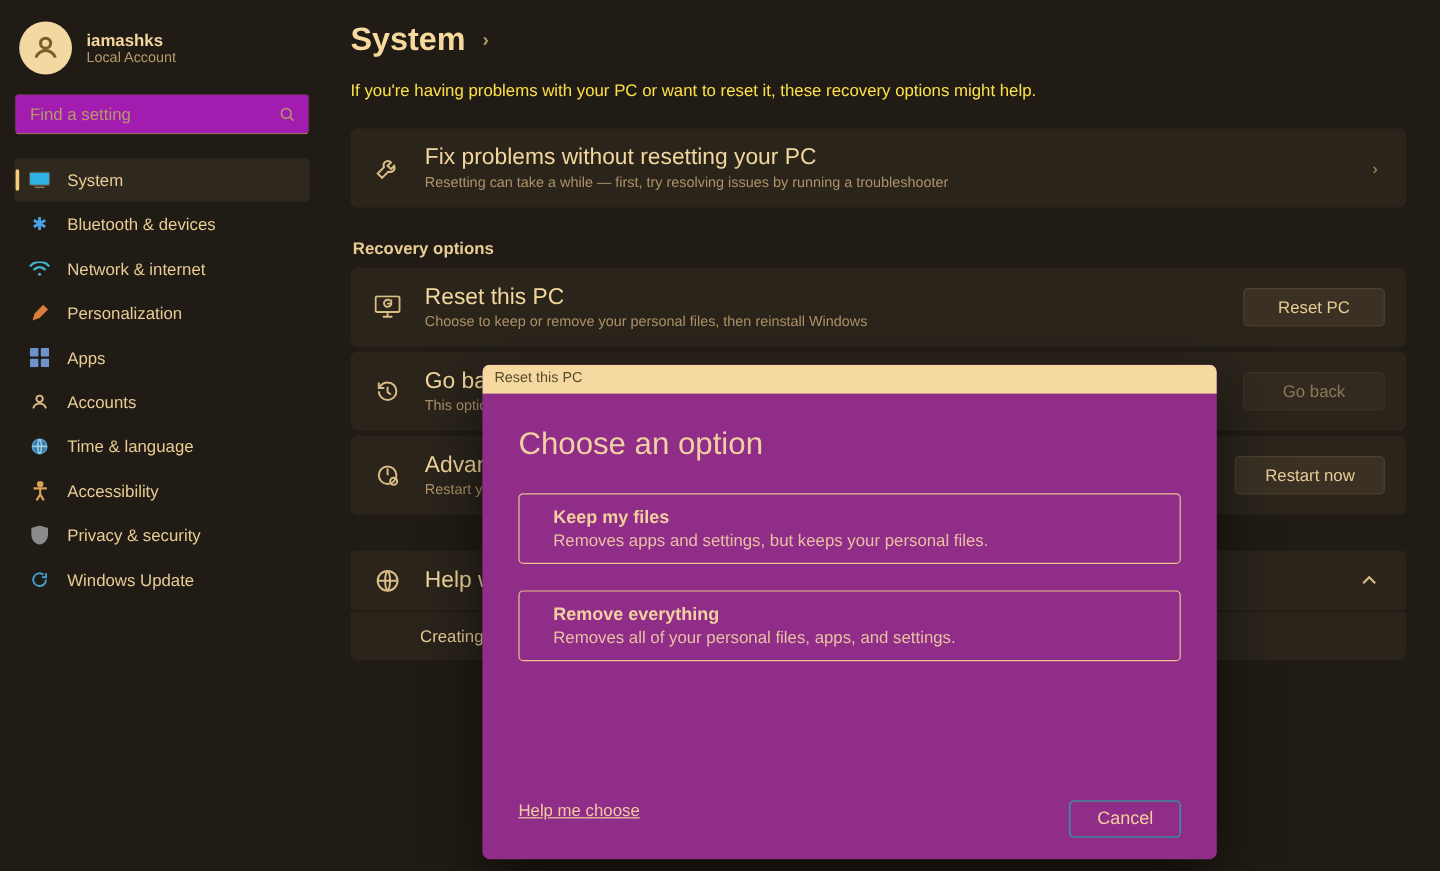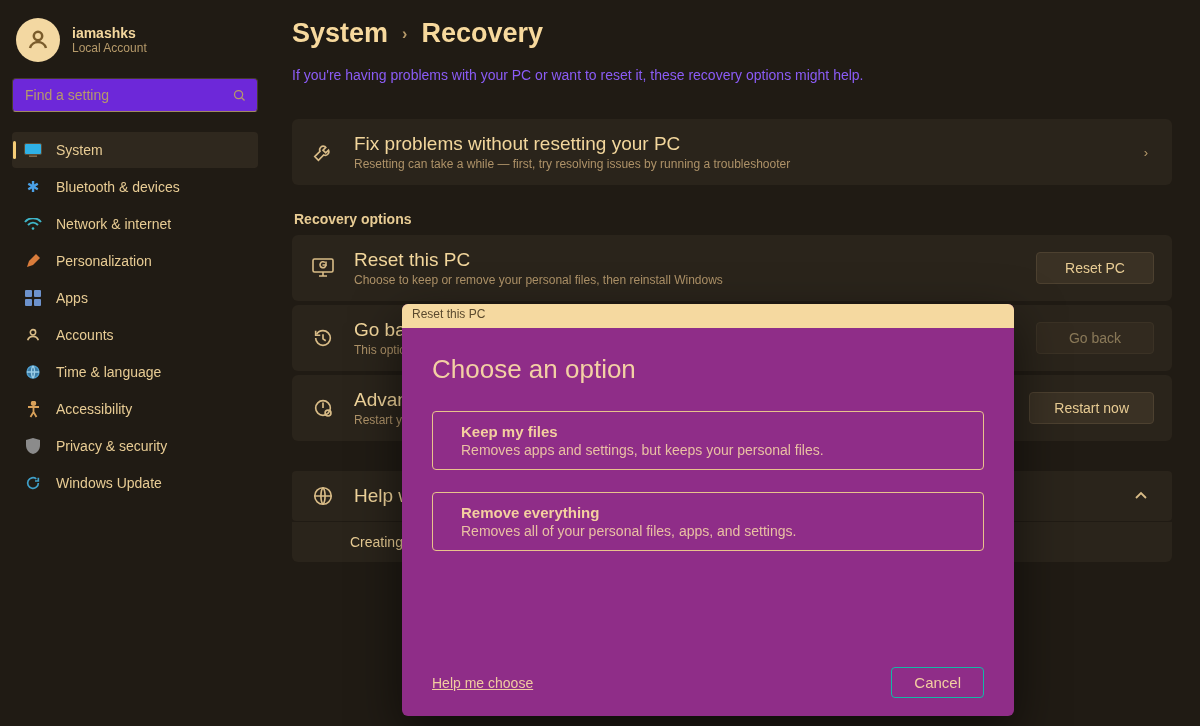--- a/index.html
+++ b/index.html
@@ -6,36 +6,36 @@
     body { background: #201b14; color: #f5d9a0; width: 1200px; height: 726px; overflow: hidden; position: relative; }
 
     .layout { display: flex; height: 100%; }
     .sidebar { width: 270px; padding: 12px; display: flex; flex-direction: column; gap: 6px; }
     .profile { display: flex; align-items: center; gap: 12px; padding: 6px 4px 10px 4px; }
     .avatar { width: 44px; height: 44px; border-radius: 50%; background: #f3d8a2; display: flex; align-items: center; justify-content: center; }
     .avatar svg { width: 24px; height: 24px; fill: none; stroke: #7a5c2c; stroke-width: 2.5; }
     .profile-name { font-size: 14px; font-weight: 600; color: #f4d79d; }
     .profile-sub { font-size: 12px; color: #b69a6a; }
 
-    .search-box { position: relative; height: 34px; background: #6d28d9; border: 1px solid #453b2c; border-bottom: 1px solid #a1895f; border-radius: 4px; padding: 0 34px 0 12px; display: flex; align-items: center; margin-bottom: 14px; }
+    .search-box { position: relative; height: 34px; background: #a21caf; border: 1px solid #453b2c; border-bottom: 1px solid #a1895f; border-radius: 4px; padding: 0 34px 0 12px; display: flex; align-items: center; margin-bottom: 14px; }
     .search-input { width: 100%; background: transparent; border: none; outline: none; font-size: 14px; color: #cdb284; }
     .search-input::placeholder { color: #b69a6a; }
     .search-icon { position: absolute; right: 10px; top: 9px; }
 
     .nav { display: flex; flex-direction: column; gap: 1px; }
     .nav-item { display: flex; align-items: center; gap: 14px; height: 36px; padding: 0 12px; border-radius: 4px; font-size: 14px; color: #e8cc94; cursor: pointer; position: relative; }
     .nav-item.active { background: #2f281e; }
     .nav-item.active::before { content: ""; position: absolute; left: 1px; top: 9px; bottom: 9px; width: 3px; background: #f5cd77; border-radius: 2px; }
     .nav-icon { width: 18px; height: 18px; display: flex; align-items: center; justify-content: center; font-size: 15px; }
 
     .main { flex: 1; padding: 18px 28px 18px 22px; overflow-y: auto; }
     .breadcrumb { display: flex; align-items: center; gap: 14px; font-size: 27px; font-weight: 600; margin-bottom: 18px; color: #f7d99d; }
     .breadcrumb .sys { font-weight: 600; }
     .breadcrumb .chev { font-size: 16px; color: #b69a6a; }
-    .subtitle { font-size: 14px; color: #8b5cf6; margin-bottom: 36px; }
+    .subtitle { font-size: 14px; color: #fde047; margin-bottom: 24px; }
 
     .card { background: #2a241b; border-radius: 6px; display: flex; align-items: center; padding: 14px 18px; margin-bottom: 4px; gap: 18px; }
     .card.clickable { cursor: pointer; }
     .card-icon { width: 26px; display: flex; justify-content: center; color: #e8cc94; }
     .card-body { flex: 1; }
     .card-title { font-size: 19px; color: #f2d69c; }
     .card-sub { font-size: 12px; color: #ae9268; margin-top: 2px; }
 
     .section-label { font-size: 14px; font-weight: 600; color: #e8cc94; margin: 26px 0 8px 2px; }
 
@@ -48,21 +48,21 @@
     .subrow { background: #2a241b; padding: 12px 58px; border-top: 1px solid #201b14; font-size: 14px; color: #e8cc94; border-radius: 0 0 6px 6px; }
 
     
     .modal { position: absolute; left: 402px; top: 304px; width: 612px; height: 412px; background: #8f2d88; border-radius: 6px; box-shadow: 0 18px 50px rgba(0,0,0,.55); display: flex; flex-direction: column; overflow: hidden; }
     .modal-title-bar { height: 24px; background: #f5d9a0; color: #5a4a2e; font-size: 12px; padding: 3px 10px; }
     .modal-body { flex: 1; padding: 26px 30px 18px 30px; display: flex; flex-direction: column; }
     .modal-heading { font-size: 26px; font-weight: 300; color: #f3d0a4; margin-bottom: 26px; }
     .option { border: 1px solid #e9c28c; border-radius: 4px; padding: 11px 28px; margin-bottom: 22px; cursor: pointer; }
     .option-title { color: #f4cf9f; font-size: 15px; font-weight: 600; margin-bottom: 2px; }
     .option-sub { color: #e9c0a3; font-size: 14px; }
-    .modal-footer { margin-top: auto; display: flex; align-items: center; justify-content: space-between; }
+    .modal-footer { margin-top: auto; display: flex; justify-content: space-between; }
     .help-link { color: #f1cba0; font-size: 14px; text-decoration: underline; cursor: pointer; }
     .cancel-btn { background: transparent; border: 1px solid #14b8a6; color: #f3cfa1; border-radius: 4px; padding: 6px 22px; font-size: 15px; cursor: pointer; }
 
     svg { display: block; }
   </style>
 </head>
 <body>
 
 <div class="layout">
 
@@ -177,21 +177,20 @@
           </span>
         <span>Windows Update</span>
       </div>
     </div>
   </div>
 
   <div class="main">
     <div class="breadcrumb">
       <span class="sys">System</span>
       <span class="chev">›</span>
-      <span>Recovery</span>
     </div>
 
     <div class="subtitle">If you're having problems with your PC or want to reset it, these recovery options might help.</div>
 
     <div class="card clickable">
       <div class="card-icon">
         <svg width="22" height="22" viewBox="0 0 24 24" fill="none" stroke="#d9bc87" stroke-width="1.8">
             <path d="M14 6a4 4 0 00-5.3 5.3L3 17l4 4 5.7-5.7A4 4 0 0018 10l-3 3-3-3 3-3z"></path>
           </svg>
       </div>

